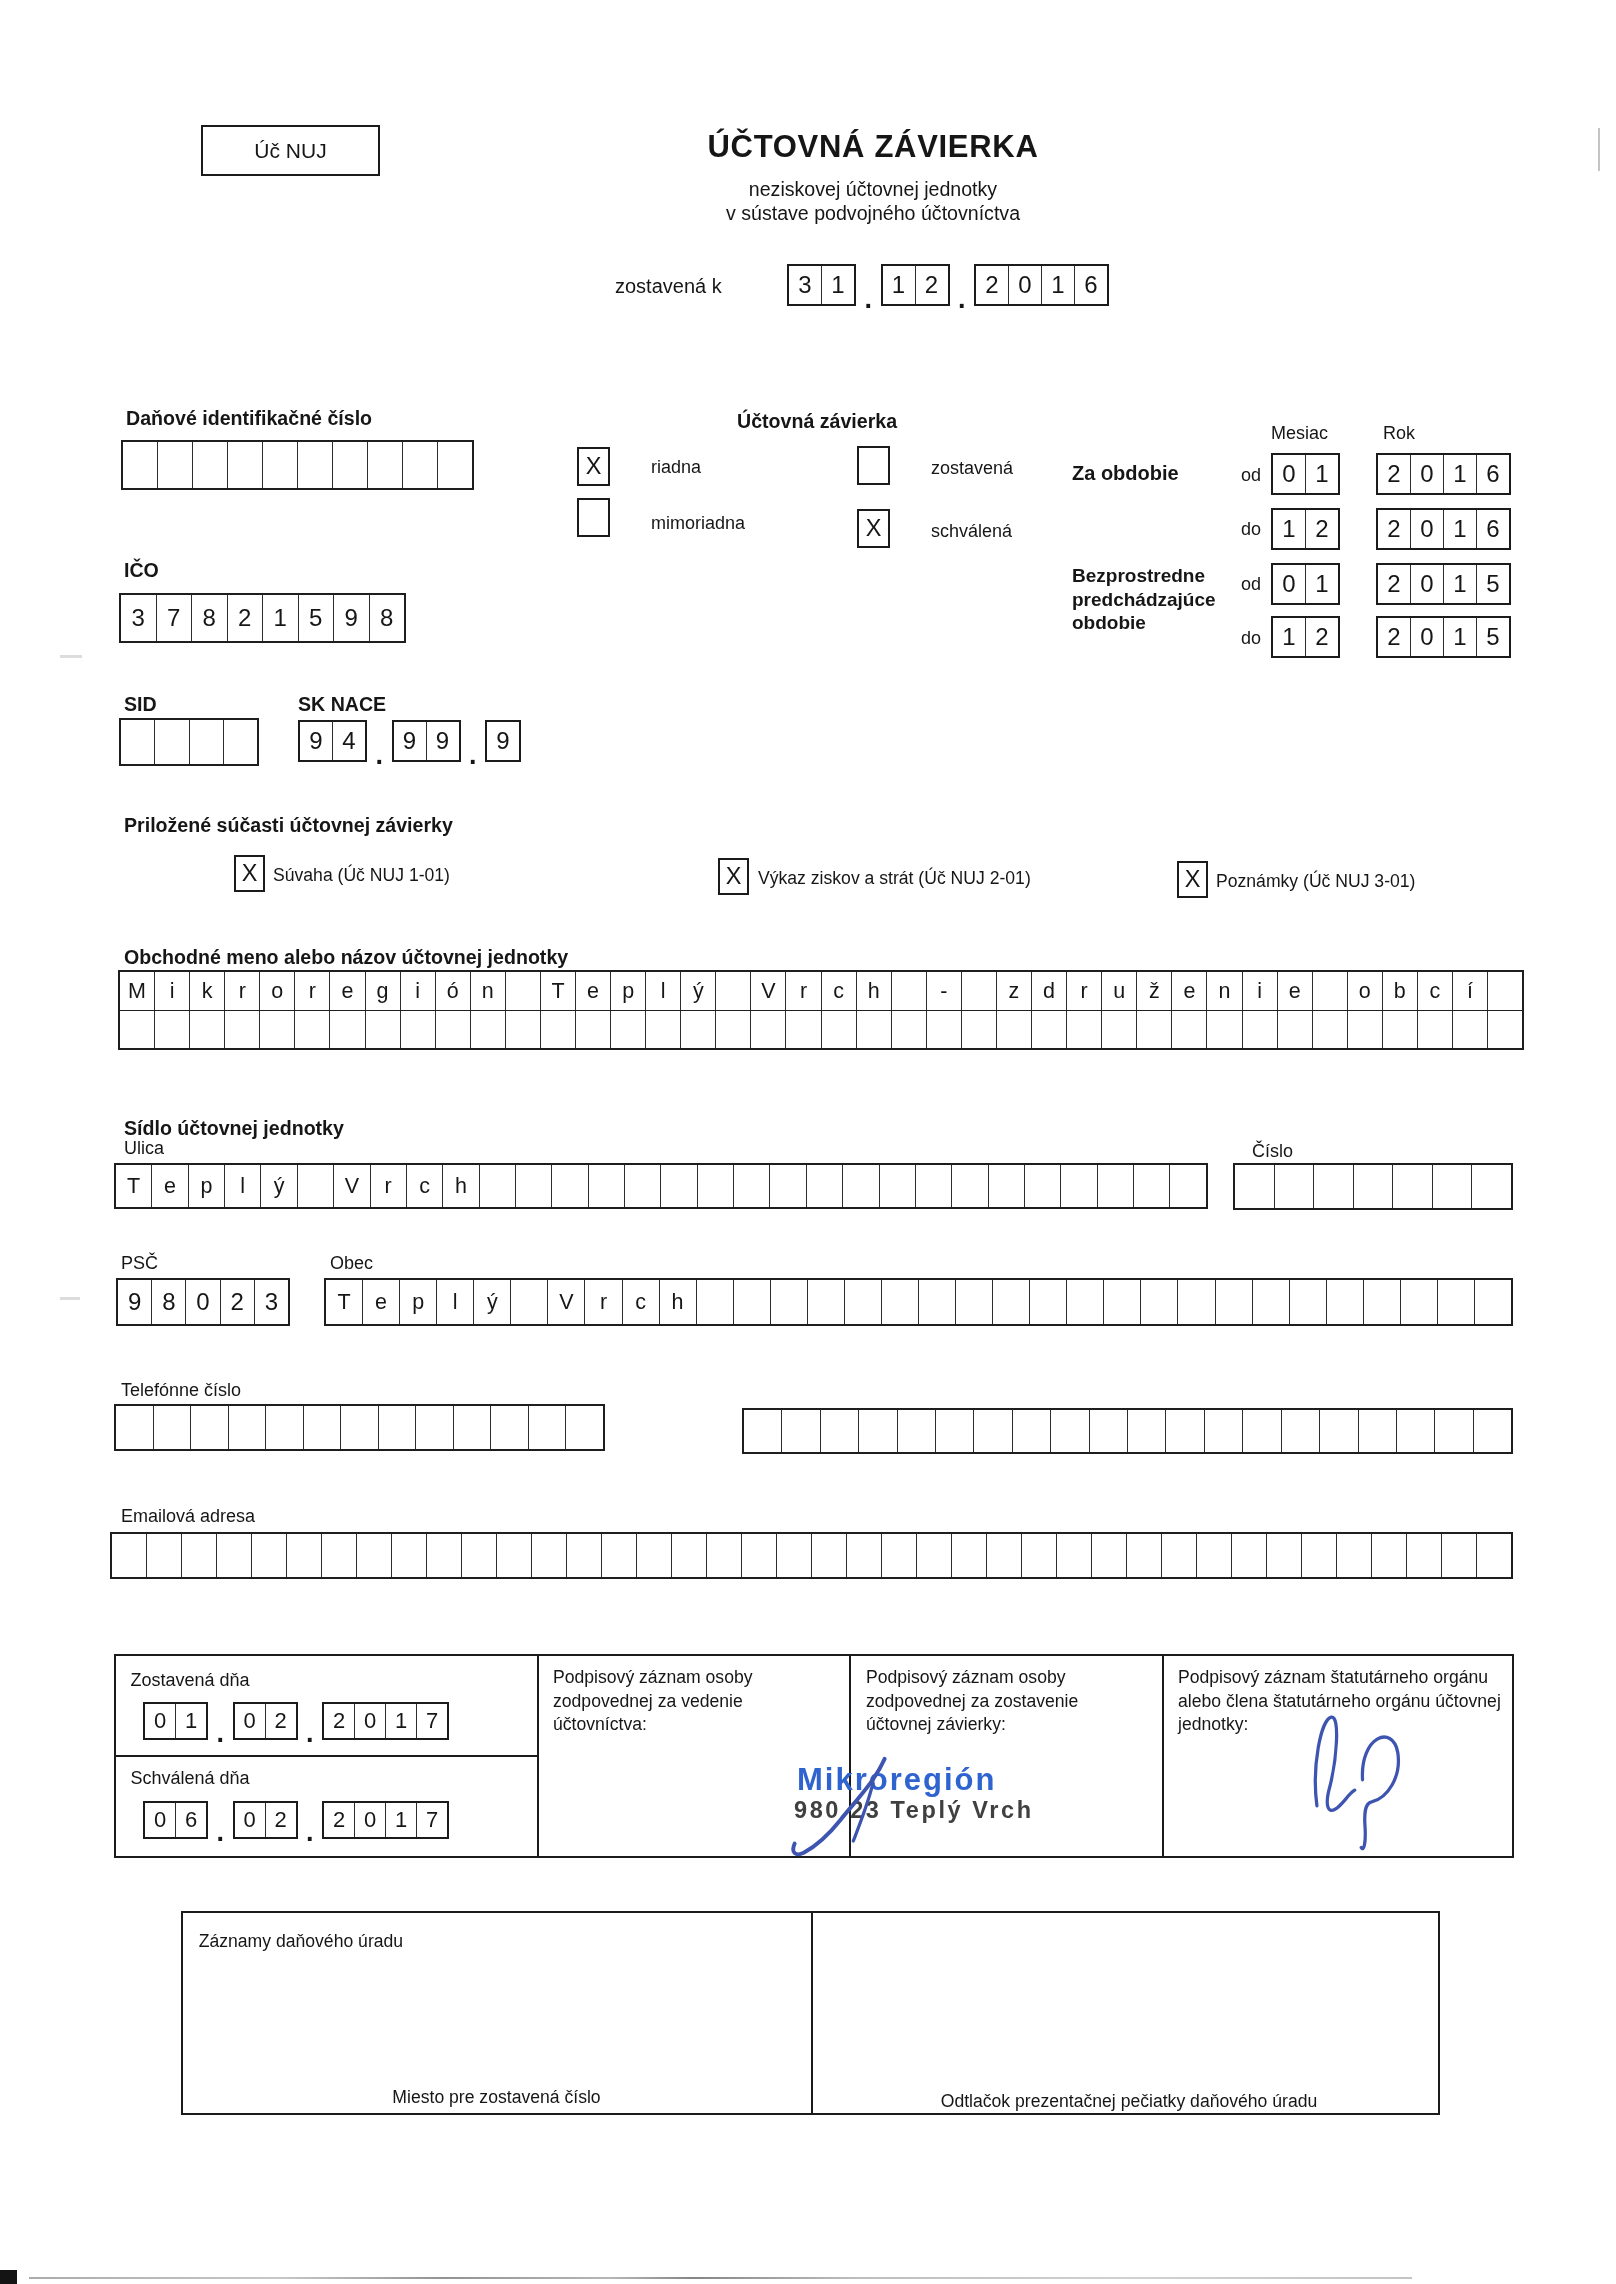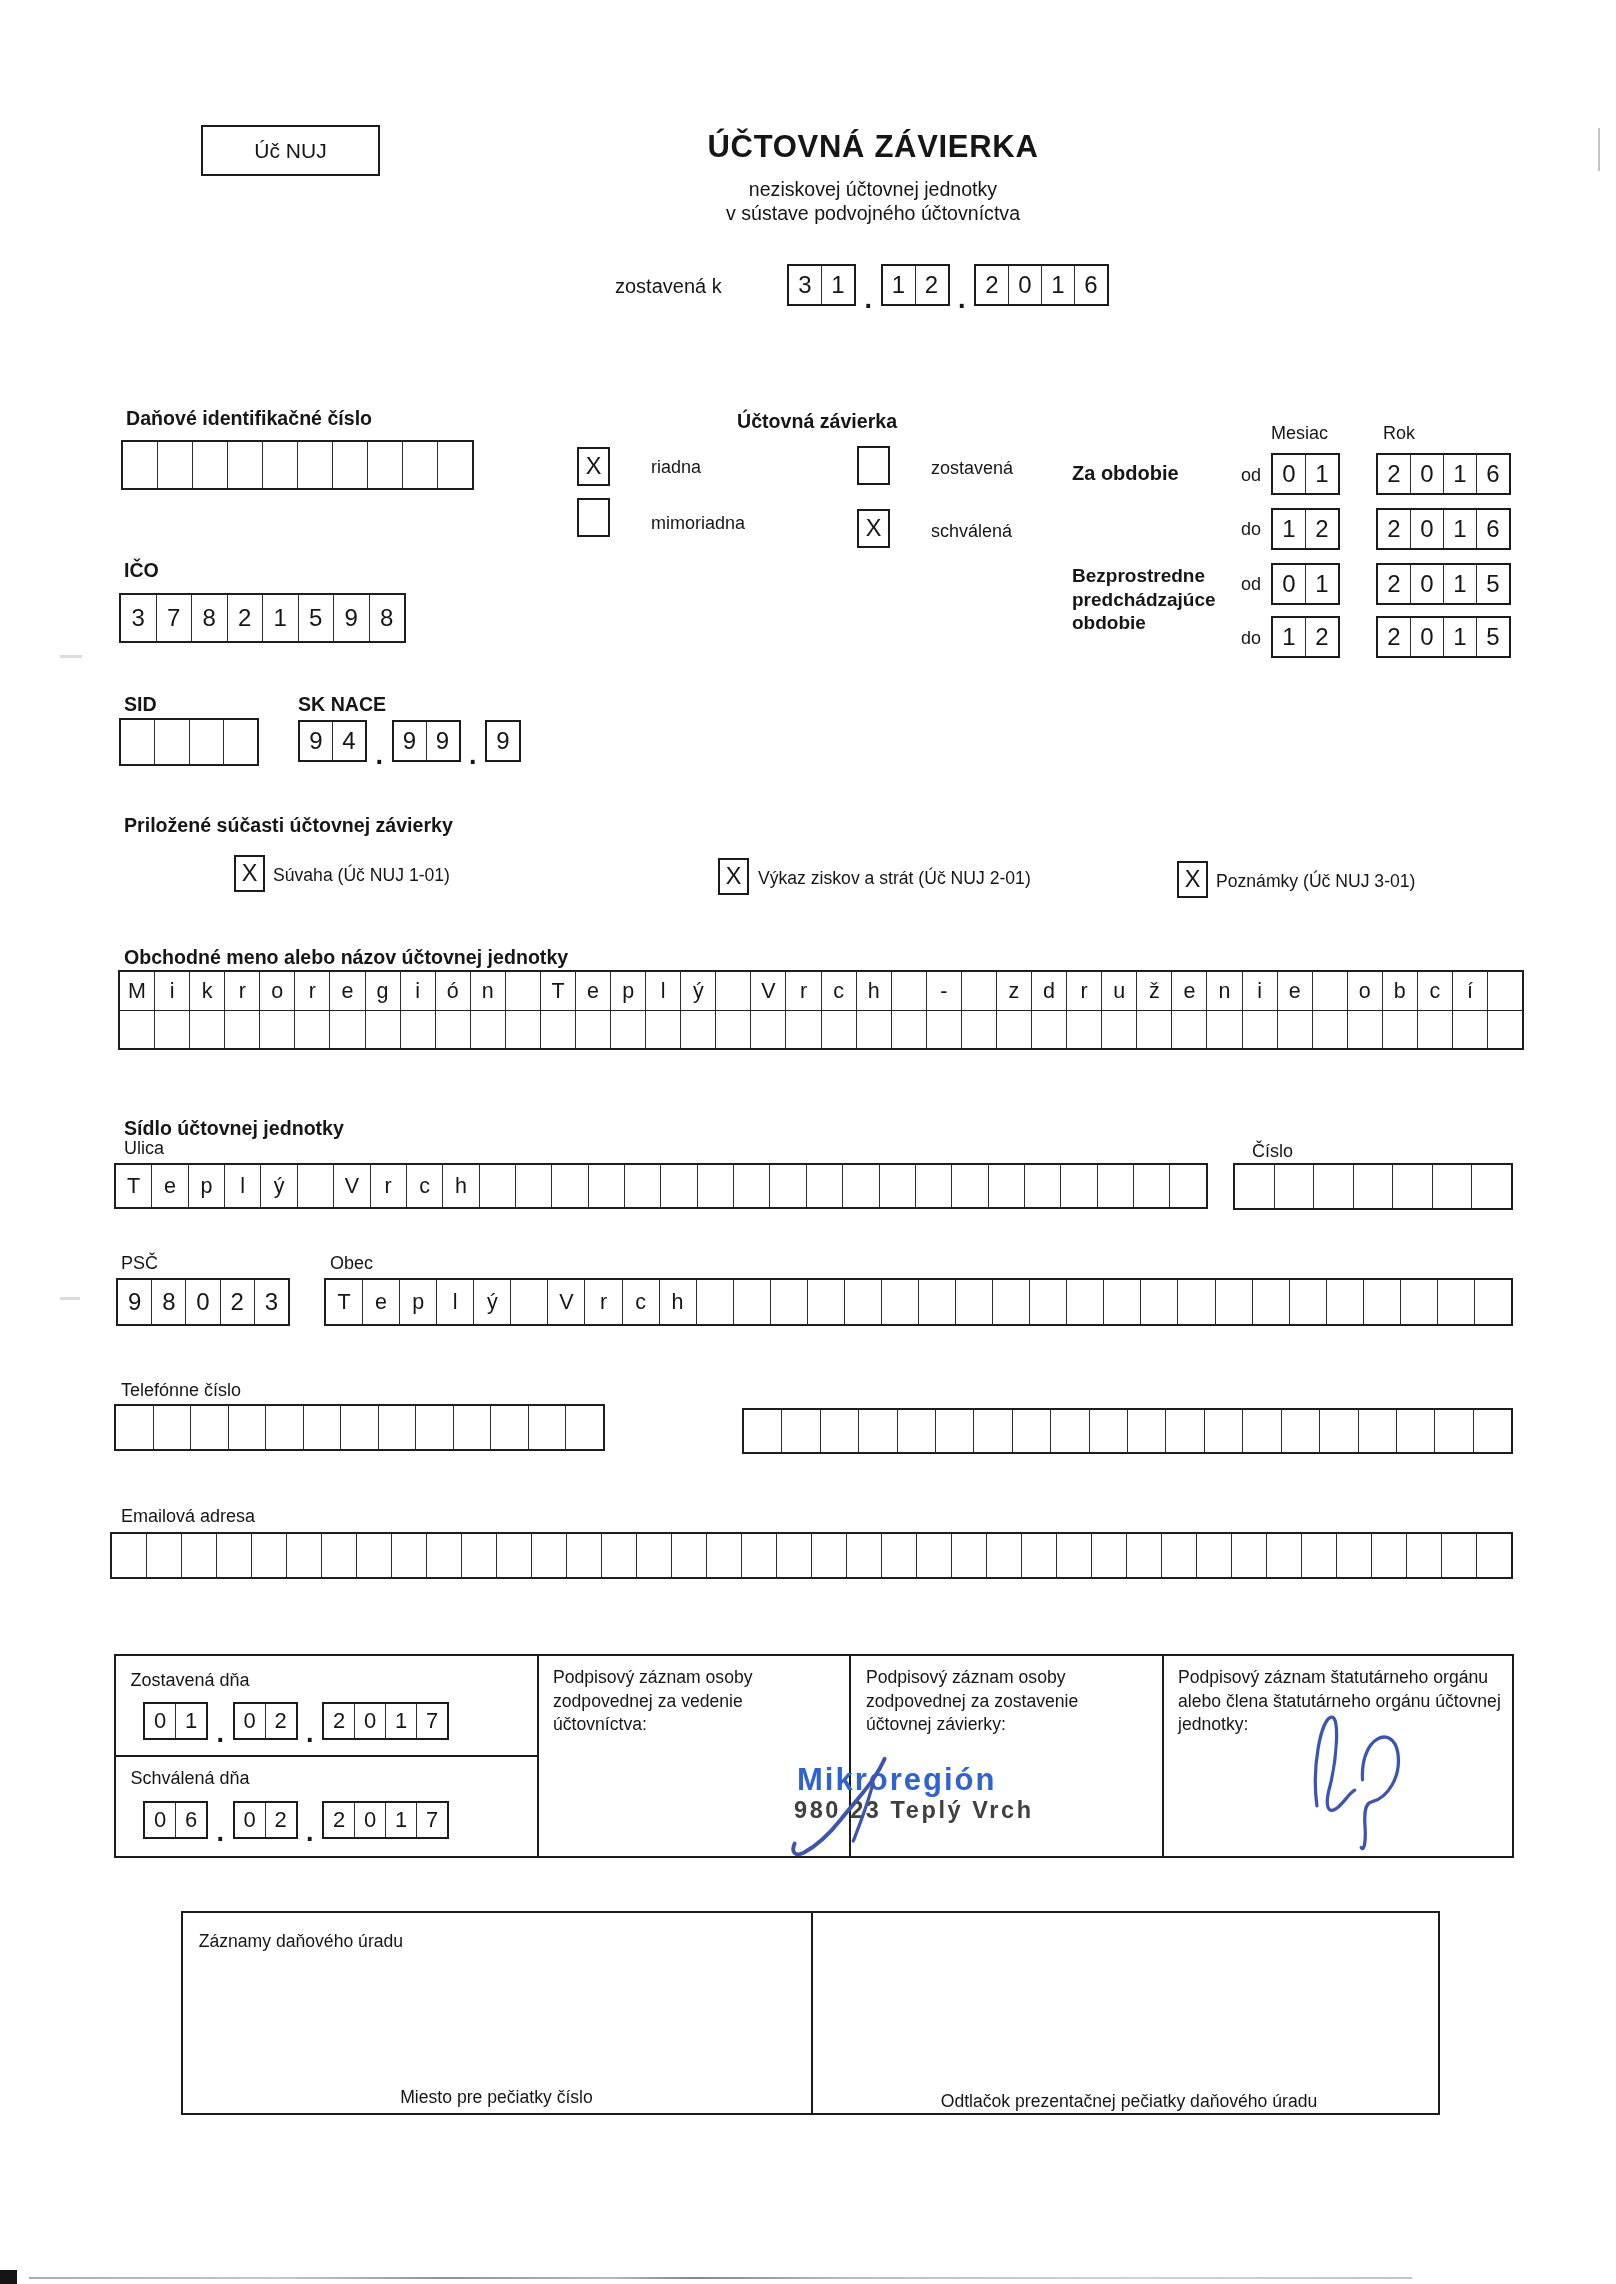--- a/index.html
+++ b/index.html
@@ -530,21 +530,21 @@
       <svg width="157" height="163" viewBox="0 0 240 250" fill="none">
         <path d="M70,170 C62,110 76,38 92,34 C106,31 100,100 90,140 C82,168 86,184 100,174 C112,165 118,152 128,146" stroke="currentColor" stroke-width="5" stroke-linecap="round" fill="none"></path>
         <path d="M140,130 C136,64 186,44 194,88 C200,126 178,158 154,164 C144,166 142,180 144,205 C145,228 142,240 138,234" stroke="currentColor" stroke-width="5" stroke-linecap="round" fill="none"></path>
       </svg>
     </div>
   </div>
 
   <div class="abs frame" style="left:181px;top:1911px;width:1259px;height:204px;border-width:2px;">
     <div class="vline" style="left:628px;"></div>
     <div class="abs rl" style="left:15.7px;top:10.4px;font-size:17.6px;margin-top:8px;">Záznamy daňového úradu</div>
-    <div class="abs ctr" style="left:85px;top:174px;width:457px;font-size:17.6px;">Miesto pre pečiatky číslo</div>
+    <div class="abs ctr" style="left:85px;top:174px;width:457px;font-size:17.6px;">Miesto pre zostavená číslo</div>
     <div class="abs ctr" style="left:685px;top:178px;width:522px;font-size:17.6px;">Odtlačok prezentačnej pečiatky daňového úradu</div>
   </div>
 
   <div class="artifact" style="left:0;top:2270px;width:17px;height:14.4px;background:#141414;"></div>
   <div class="artifact" style="left:29px;top:2277px;width:1383px;height:2px;opacity:.75;
        background:linear-gradient(90deg,#8f8f8f 0%,#b5b5b5 18%,#6e6e6e 30%,#9e9e9e 42%,#5d5d5d 48%,#a8a8a8 60%,#c2c2c2 80%,#b0b0b0 100%);"></div>
   <div class="artifact" style="left:1598px;top:128px;width:2px;height:43px;background:#c4c4c4;"></div>
   <div class="artifact" style="left:60px;top:655px;width:22px;height:2.6px;background:#dcdcdc;"></div>
   <div class="artifact" style="left:60px;top:1297px;width:19.6px;height:2.6px;background:#dcdcdc;"></div>
 

